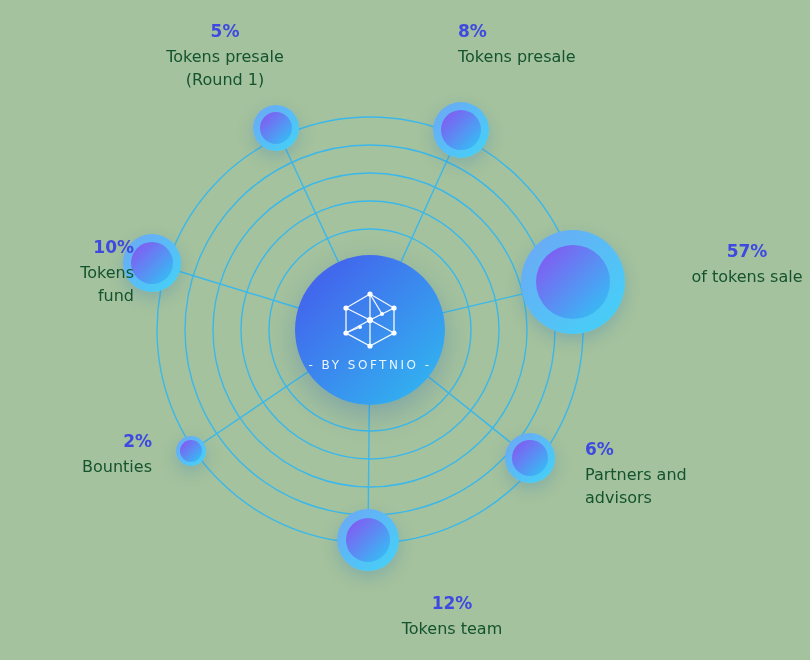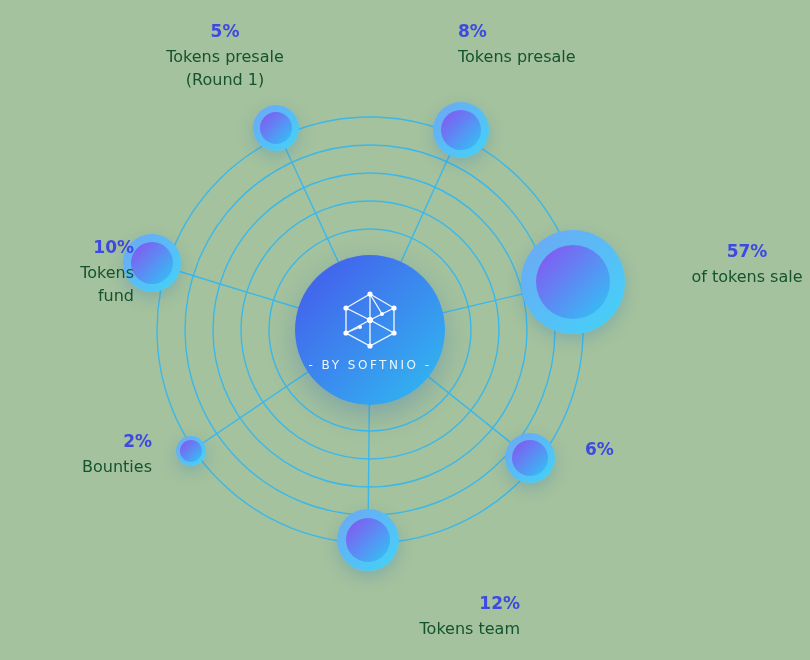--- a/index.html
+++ b/index.html
@@ -70,21 +70,21 @@
   .label { position: absolute; }
   .pct  { font-size: 17px; font-weight: bold; color: #3d49e1; line-height: 23px; margin-bottom: 2px; }
   .line { font-size: 16px; color: #14532d; line-height: 23px; }
 
   .lbl0 { left: 140px; top: 20px;  width: 170px; text-align: center; }
   .lbl1 { left: 458px; top: 20px;  width: 190px; text-align: left;   }
   .lbl2 { left: 44px;  top: 236px; width: 90px;  text-align: right; }
   .lbl3 { left: 643px; top: 240px; width: 160px; text-align: center; margin-left: 24px;   }
   .lbl4 { left: 58px;  top: 430px; width: 94px;  text-align: right;  }
   .lbl5 { left: 585px; top: 438px; width: 150px; text-align: left;   }
-  .lbl6 { left: 360px; top: 592px; width: 160px; text-align: right;   }
+  .lbl6 { left: 372px; top: 592px; width: 160px; text-align: center;   }
 </style>
 </head>
 <body>
 
 <div class="stage">
 
   <svg class="orbits" width="810" height="660">
     <g fill="none" stroke="#3bb8eb" stroke-width="1.4">
       <circle cx="370" cy="330" r="101"></circle>
       <circle cx="370" cy="330" r="129"></circle>
@@ -175,20 +175,22 @@
     <div class="line">of tokens sale</div>
   </div>
 
   <div class="label lbl4">
     <div class="pct">2%</div>
     <div class="line">Bounties</div>
   </div>
 
   <div class="label lbl5">
     <div class="pct">6%</div>
+    <div class="line">Partners and</div>
+    <div class="line">advisors</div>
   </div>
 
   <div class="label lbl6">
     <div class="pct">12%</div>
     <div class="line">Tokens team</div>
   </div>
 
 </div>
 
 </body></html>

